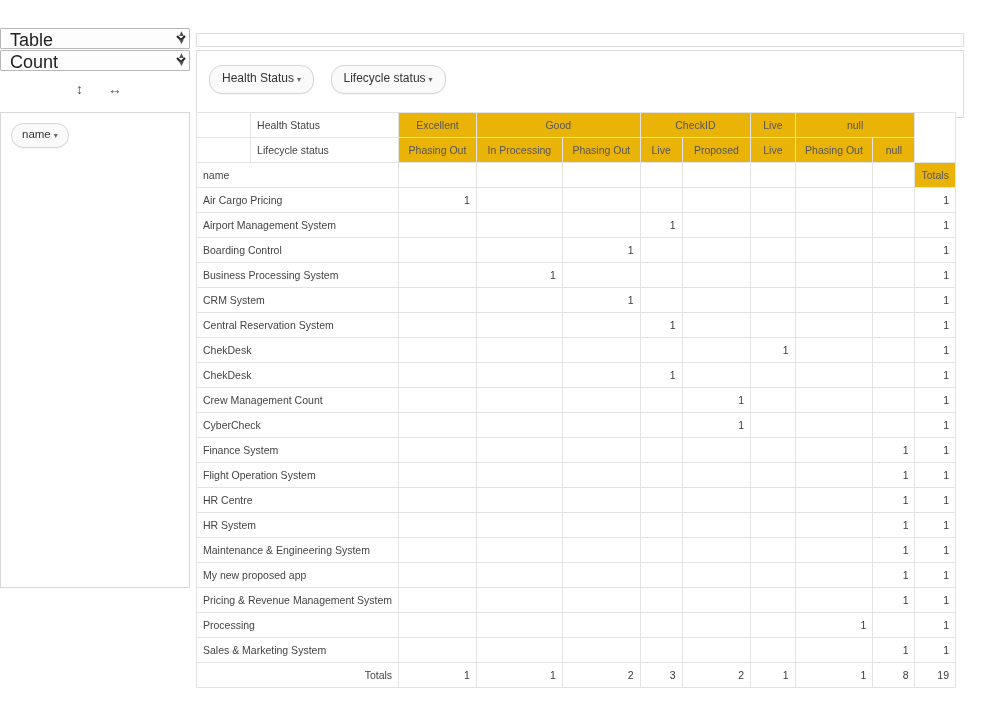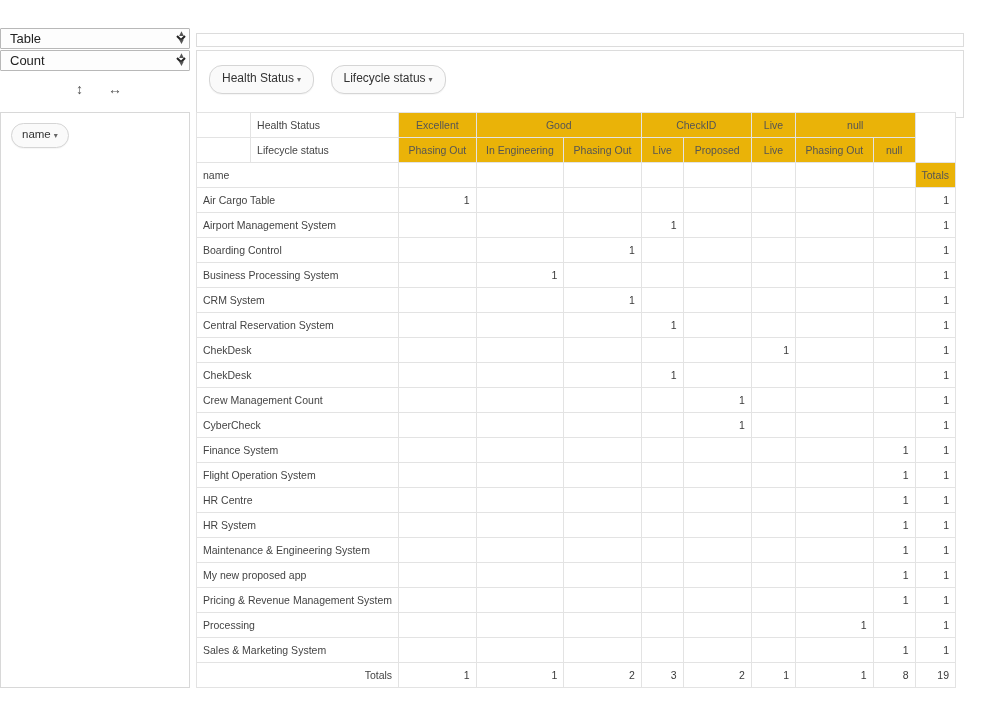--- a/index.html
+++ b/index.html
@@ -28,21 +28,21 @@
     width: 190px;
     height: 21px;
     margin-bottom: 1px;
   }
   .select-box {
     box-sizing: border-box;
     width: 190px;
     height: 21px;
     border: 1px solid #b8b8b8;
     background: #fdfdfd;
-    font-size: 13px;
+    font-size: 18px;
     line-height: 19px;
     padding: 0 18px 0 5px;
     color: #222;
     border-radius: 1px;
   }
   .spinner {
     position: absolute;
     right: 4px;
     top: 2px;
     width: 9px;
@@ -68,21 +68,21 @@
     user-select: none;
   }
   .arrow-v { left: 76px; }
   .arrow-h { left: 108px; }
 
   .left-panel {
     position: absolute;
     left: 0;
     top: 112px;
     width: 190px;
-    height: 576px;
+    height: 476px;
     border: 1px solid #d8d8d8;
     background: #fff;
     box-sizing: border-box;
   }
   .chip {
     display: inline-block;
     margin: 10px 0 0 10px;
     padding: 4px 10px 5px 10px;
     border: 1px solid #d5d5d5;
     border-radius: 13px;
@@ -234,21 +234,21 @@
         <td class="hdr" colspan="2">Good</td>
         <td class="hdr" colspan="2">CheckID</td>
         <td class="hdr">Live</td>
         <td class="hdr" colspan="2">null</td>
         <td class="corner-nolines" rowspan="2"></td>
       </tr>
       <tr>
         <td class="corner-nolines"></td>
         <td class="lbl-left">Lifecycle status</td>
         <td class="hdr">Phasing Out</td>
-        <td class="hdr">In Engineering</td>
+        <td class="hdr">In Processing</td>
         <td class="hdr">Phasing Out</td>
         <td class="hdr">Live</td>
         <td class="hdr">Proposed</td>
         <td class="hdr">Live</td>
         <td class="hdr">Phasing Out</td>
         <td class="hdr">null</td>
       </tr>
       <tr>
         <td class="lbl-left" colspan="2">name</td>
         <td class="corner-nolines"></td>
@@ -257,21 +257,21 @@
         <td class="corner-nolines"></td>
         <td class="corner-nolines"></td>
         <td class="corner-nolines"></td>
         <td class="corner-nolines"></td>
         <td class="corner-nolines"></td>
         <td class="hdr">Totals</td>
       </tr>
     </thead>
     <tbody id="pivot-body">
         <tr>
-          <td class="row-head" colspan="2">Air Cargo Table</td>
+          <td class="row-head" colspan="2">Air Cargo Pricing</td>
           <td class="num">1</td>
           <td class="num"></td>
           <td class="num"></td>
           <td class="num"></td>
           <td class="num"></td>
           <td class="num"></td>
           <td class="num"></td>
           <td class="num"></td>
           <td class="num">1</td>
         </tr>

